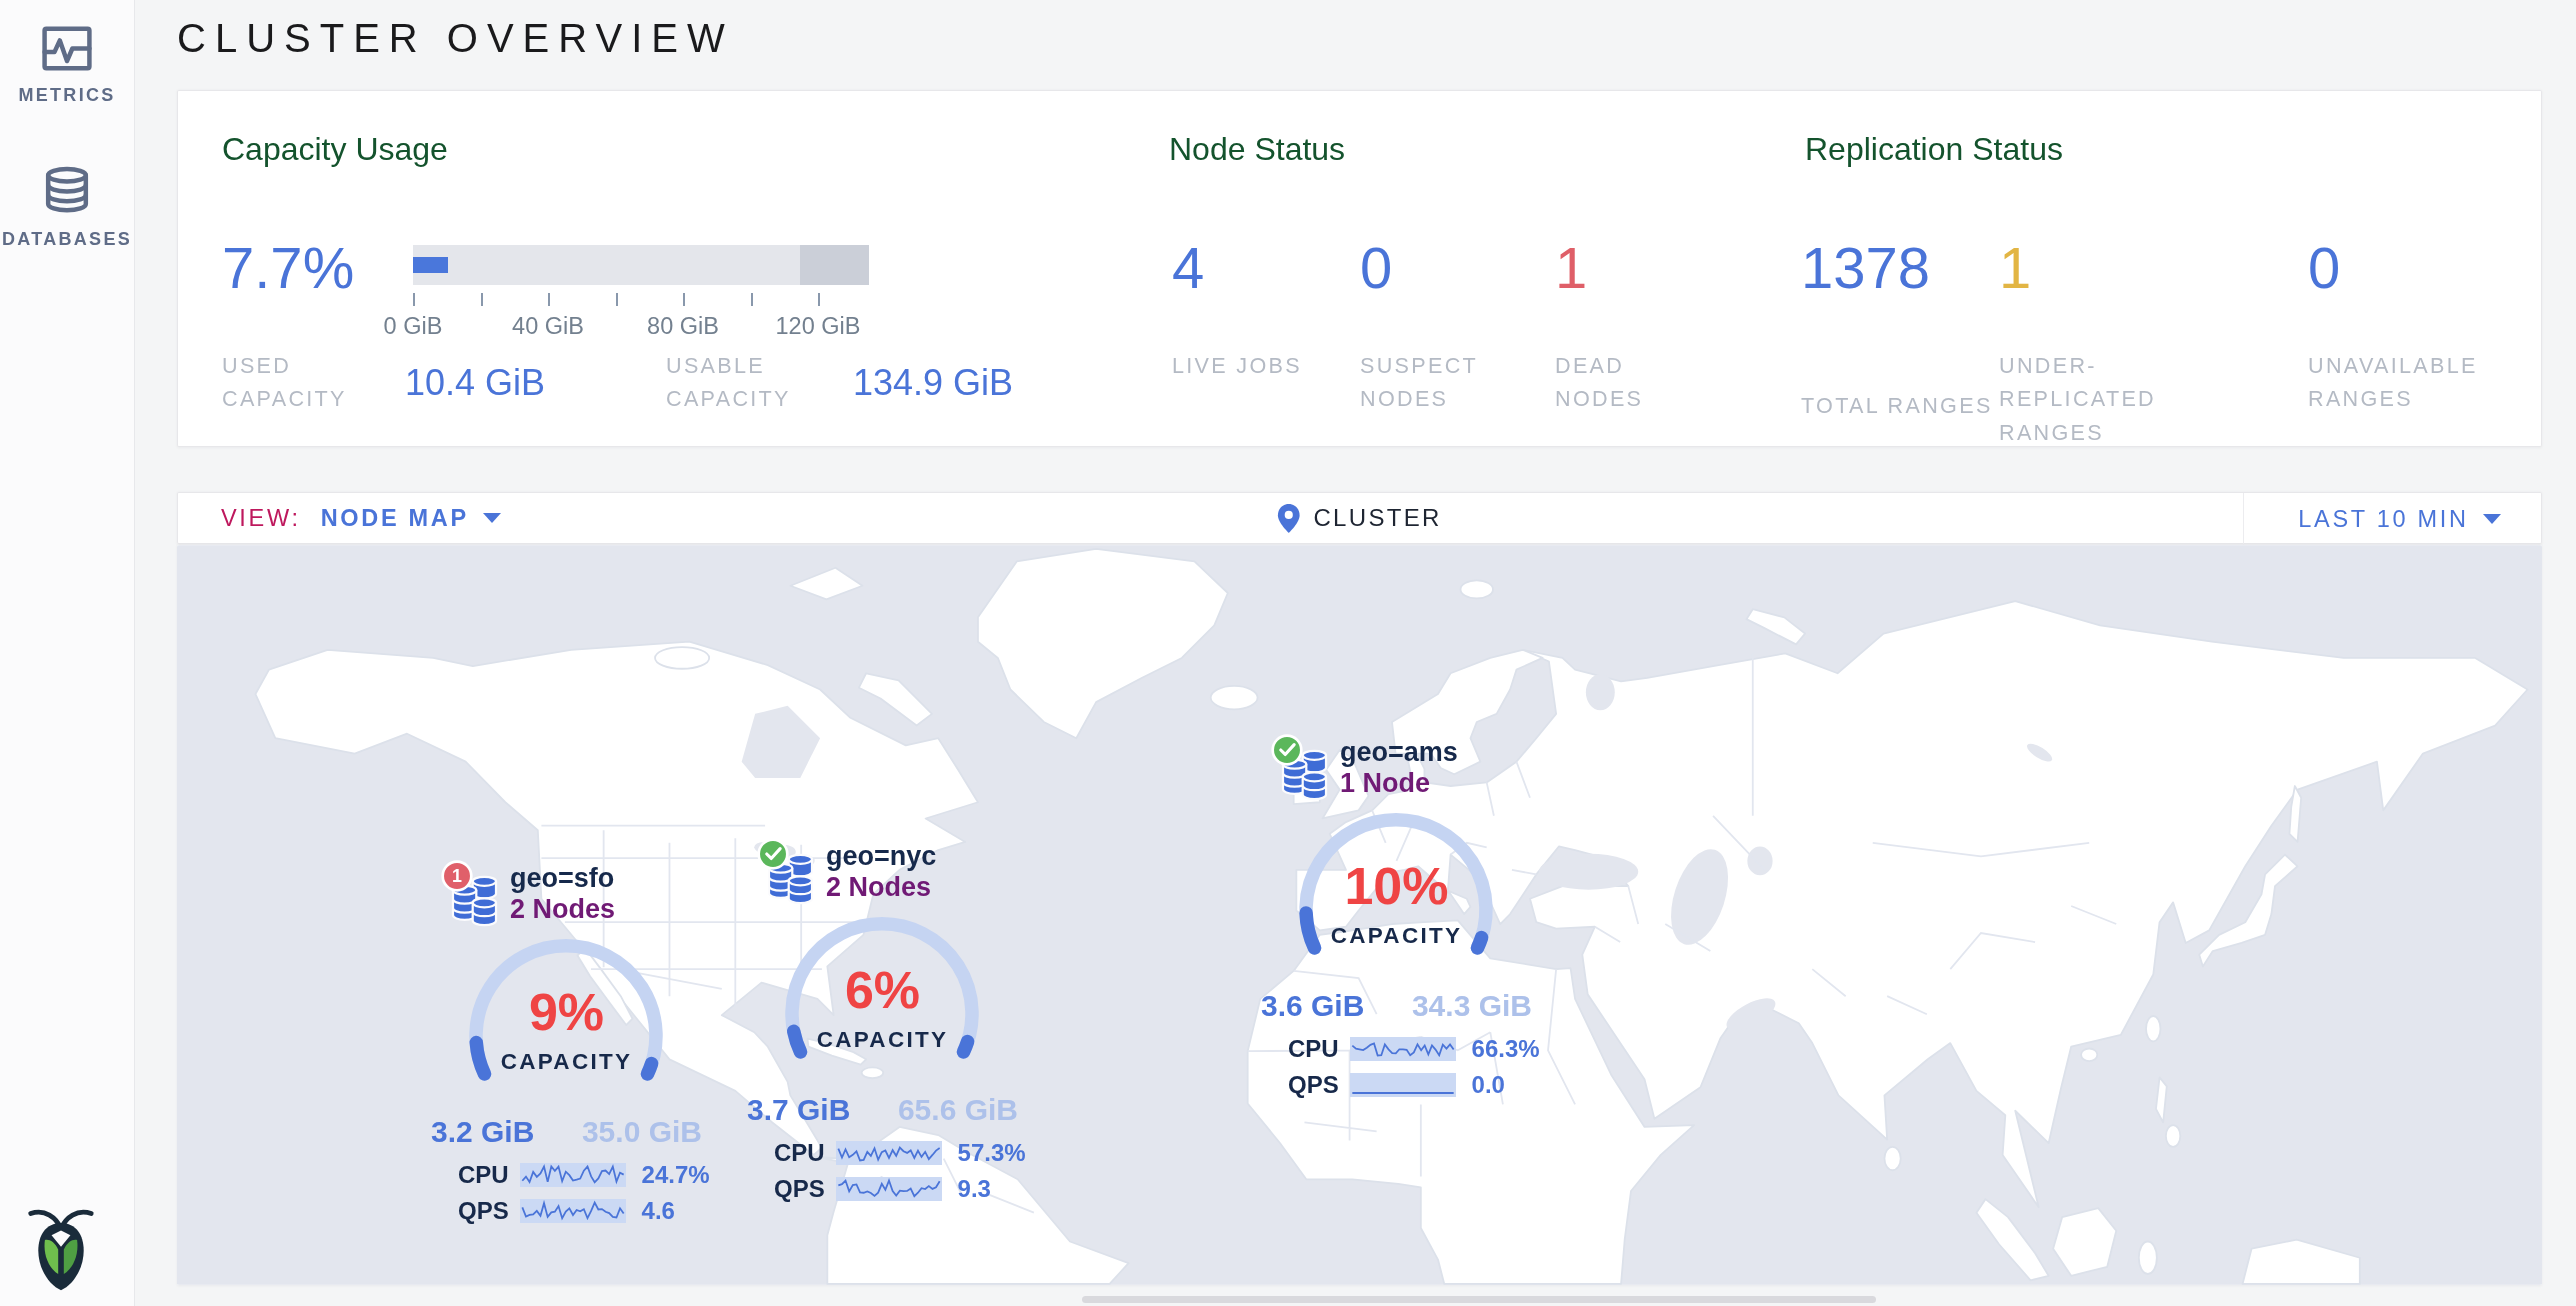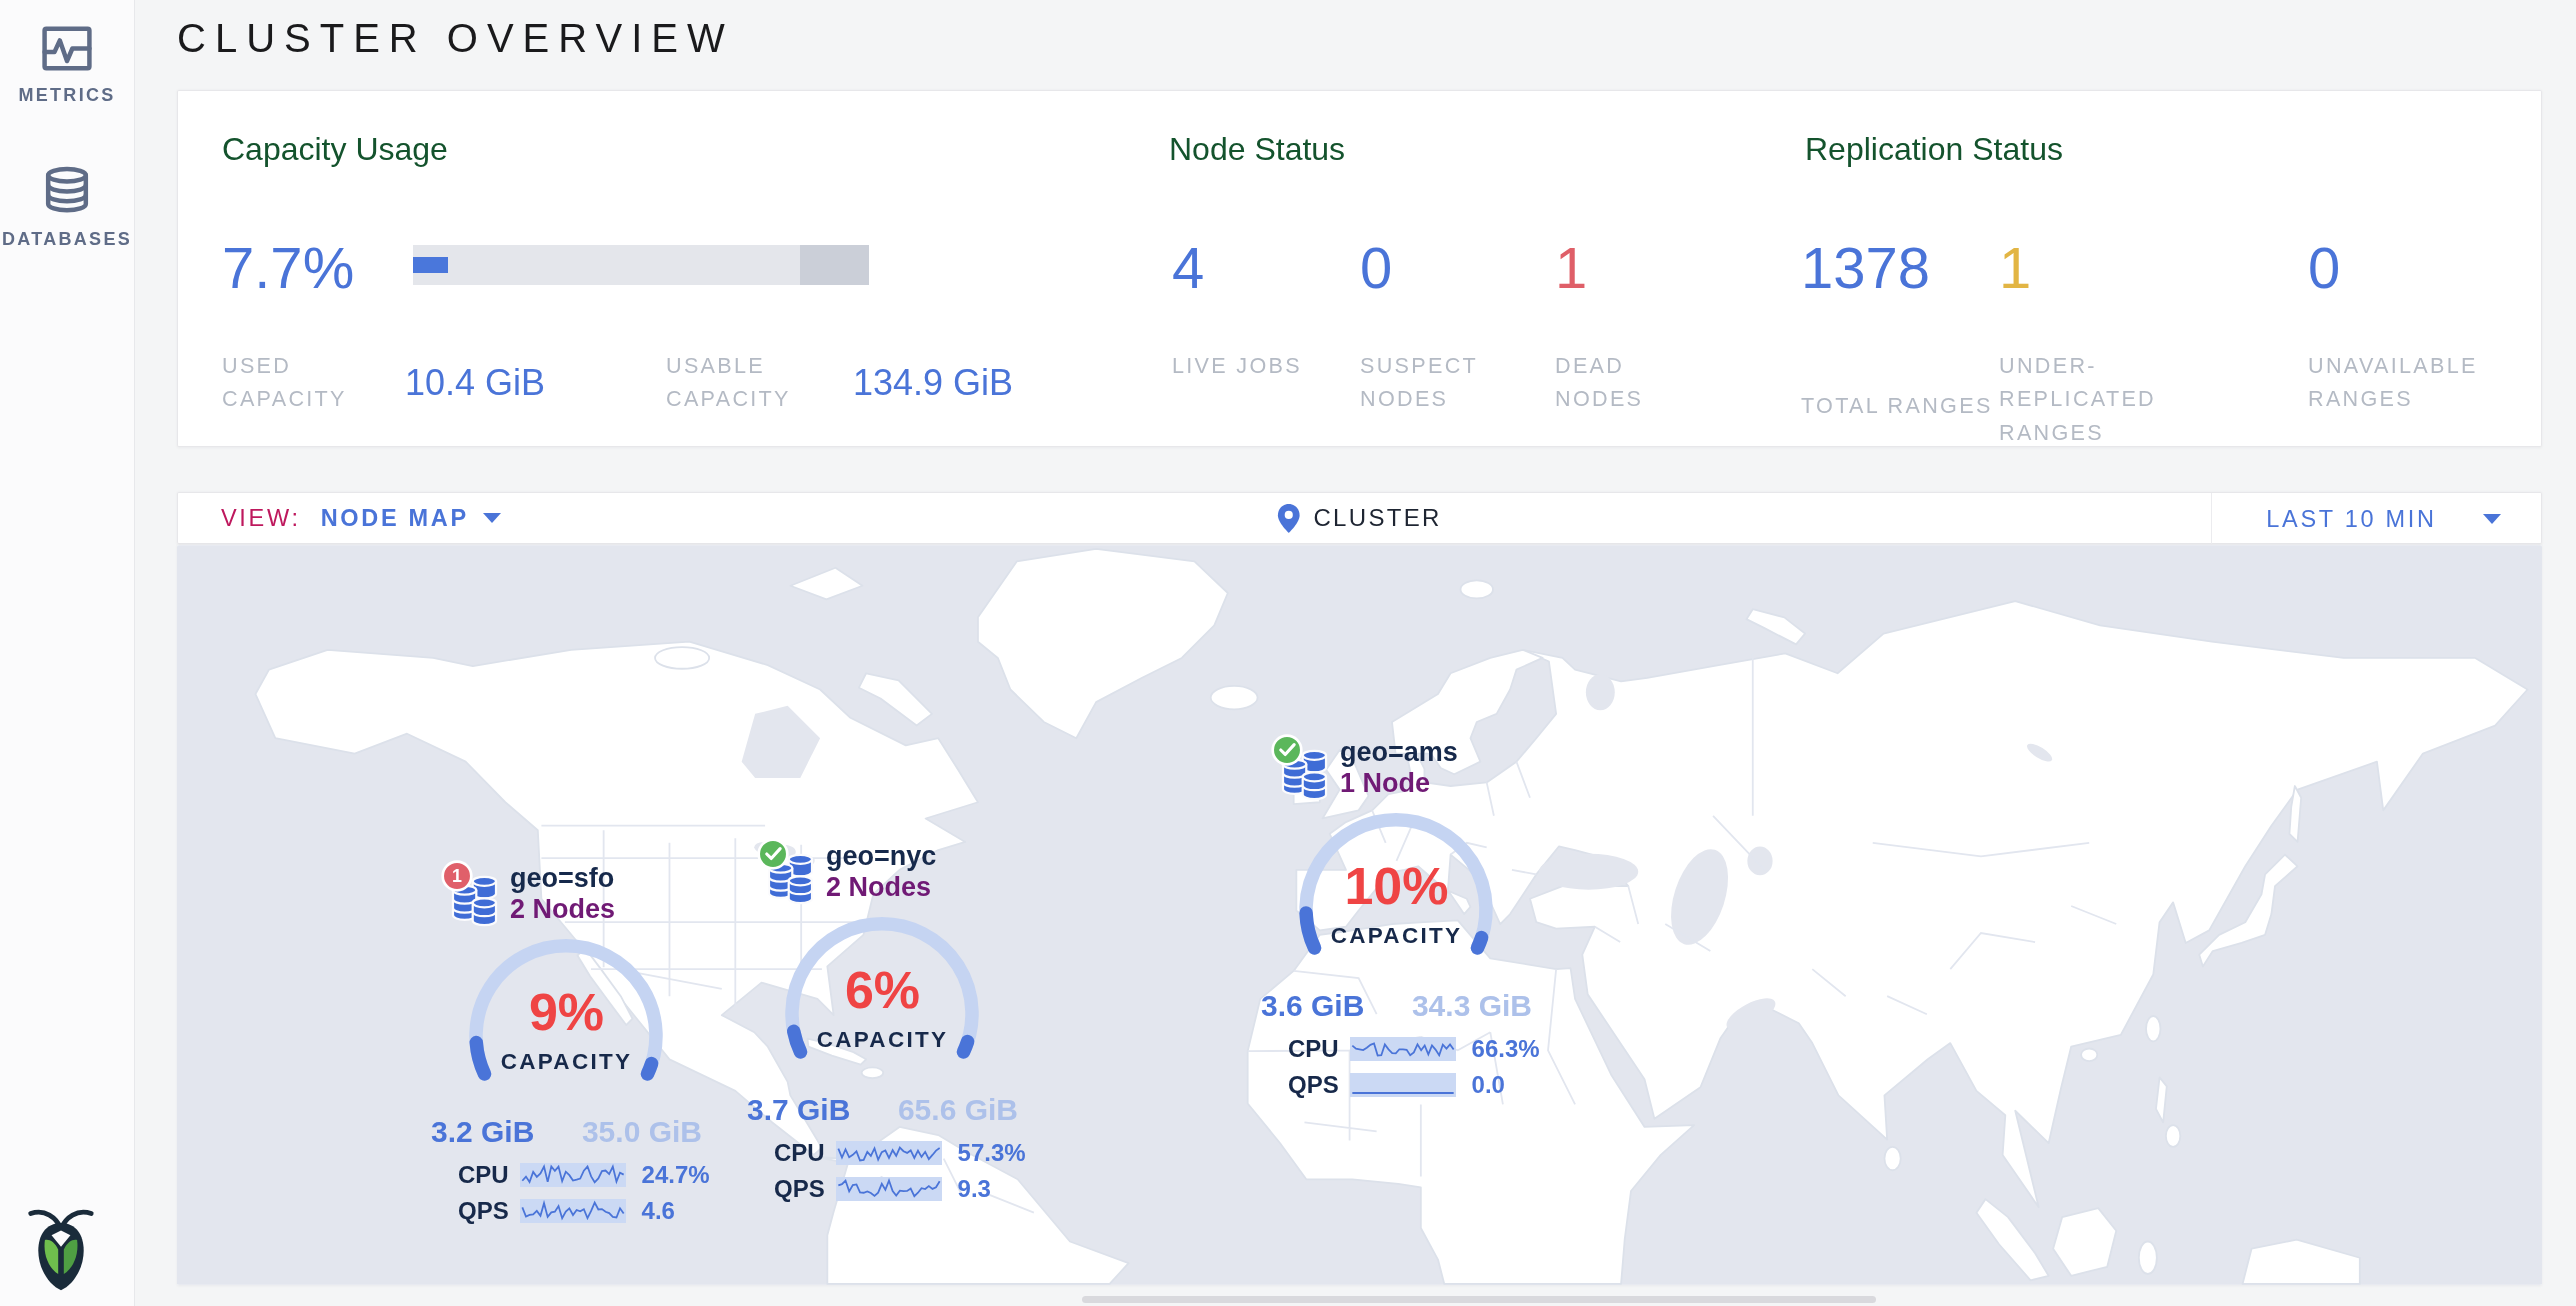--- a/index.html
+++ b/index.html
@@ -43,21 +43,21 @@
   #view-bar { left:177px; top:492px; width:2365px; height:52px; display:flex; align-items:center; }
   #view-left { position:absolute; left:43px; display:flex; align-items:center; cursor:pointer; }
   #view-label { font-size:23.5px; letter-spacing:2.7px; color:#be185d; }
   #view-value { margin-left:20px; font-size:23.5px; font-weight:bold; letter-spacing:2.7px; color:#4A74D8; }
   .caret { width:0; height:0; border-left:9px solid transparent; border-right:9px solid transparent;
     border-top:10.8px solid #4A74D8; margin-left:14.4px; display:inline-block; }
   #view-center { position:absolute; left:0; width:100%; display:flex; justify-content:center;
     align-items:center; pointer-events:none; }
   #view-center-label { font-size:24px; letter-spacing:2.3px; color:#1E2532; margin-left:12.6px; font-weight:500; }
   #time-btn { position:absolute; right:0; top:0; height:52px; padding:0 40px 0 54px;
-    border-left:0.9px solid #ECECEF; display:flex; align-items:center; cursor:pointer;gap:32px; }
+    border-left:0.9px solid #ECECEF; display:flex; align-items:center; cursor:pointer; }
   #time-value { font-size:23.5px; font-weight:500; letter-spacing:2.7px; color:#4A74D8; }
 
   
   #map-panel { left:177px; top:545px; width:2365px; height:740px; border:none; overflow:hidden; }
   #map-svg { position:absolute; left:0; top:0; }
   .marker { position:absolute; width:253px; z-index:3; cursor:pointer; }
   .m-head { position:relative; height:65px; }
   .m-dbicon { position:absolute; left:10.8px; top:14.4px; }
   .m-badge { position:absolute; left:0; top:-1.8px; }
   .m-names { position:absolute; left:70px; top:1.8px; line-height:31px; }
@@ -121,20 +121,33 @@
 <div id="page-title">CLUSTER OVERVIEW</div>
 
 <div id="summary-card" class="card">
   <div class="sec-title" style="left:44px; top:40px;">Capacity Usage</div>
   <div class="big-num" style="left:44px; color:#4A74D8;">7.7%</div>
 
   <div id="cap-bar">
     <div id="cap-bar-used" style="width: 35px;"></div>
     <div id="cap-bar-dark" style="left: 387px; width: 69px;"></div>
   </div>
+  <div id="cap-axis">
+      <div class="cap-tick" style="left: 0px;"></div>
+      <div class="cap-tick-label" style="left: 0px;">0 GiB</div>
+      <div class="cap-tick" style="left: 68px;"></div>
+      <div class="cap-tick" style="left: 135px;"></div>
+      <div class="cap-tick-label" style="left: 135px;">40 GiB</div>
+      <div class="cap-tick" style="left: 203px;"></div>
+      <div class="cap-tick" style="left: 270px;"></div>
+      <div class="cap-tick-label" style="left: 270px;">80 GiB</div>
+      <div class="cap-tick" style="left: 338px;"></div>
+      <div class="cap-tick" style="left: 405px;"></div>
+      <div class="cap-tick-label" style="left: 405px;">120 GiB</div>
+    </div>
 
   <div class="stat-label" style="left:44px; width:144px;">USED CAPACITY</div>
   <div class="stat-value-inline" style="left:227px;">10.4 GiB</div>
   <div class="stat-label" style="left:488px; width:153px;">USABLE CAPACITY</div>
   <div class="stat-value-inline" style="left:675px;">134.9 GiB</div>
 
   <div class="sec-title" style="left:991px; top:40px;">Node Status</div>
   <div id="node-stats">
       <div class="big-num" style="left: 994px; color: rgb(74, 116, 216);">4</div>
       <div class="stat-label" style="left: 994px; width: 135px;">LIVE JOBS</div>

